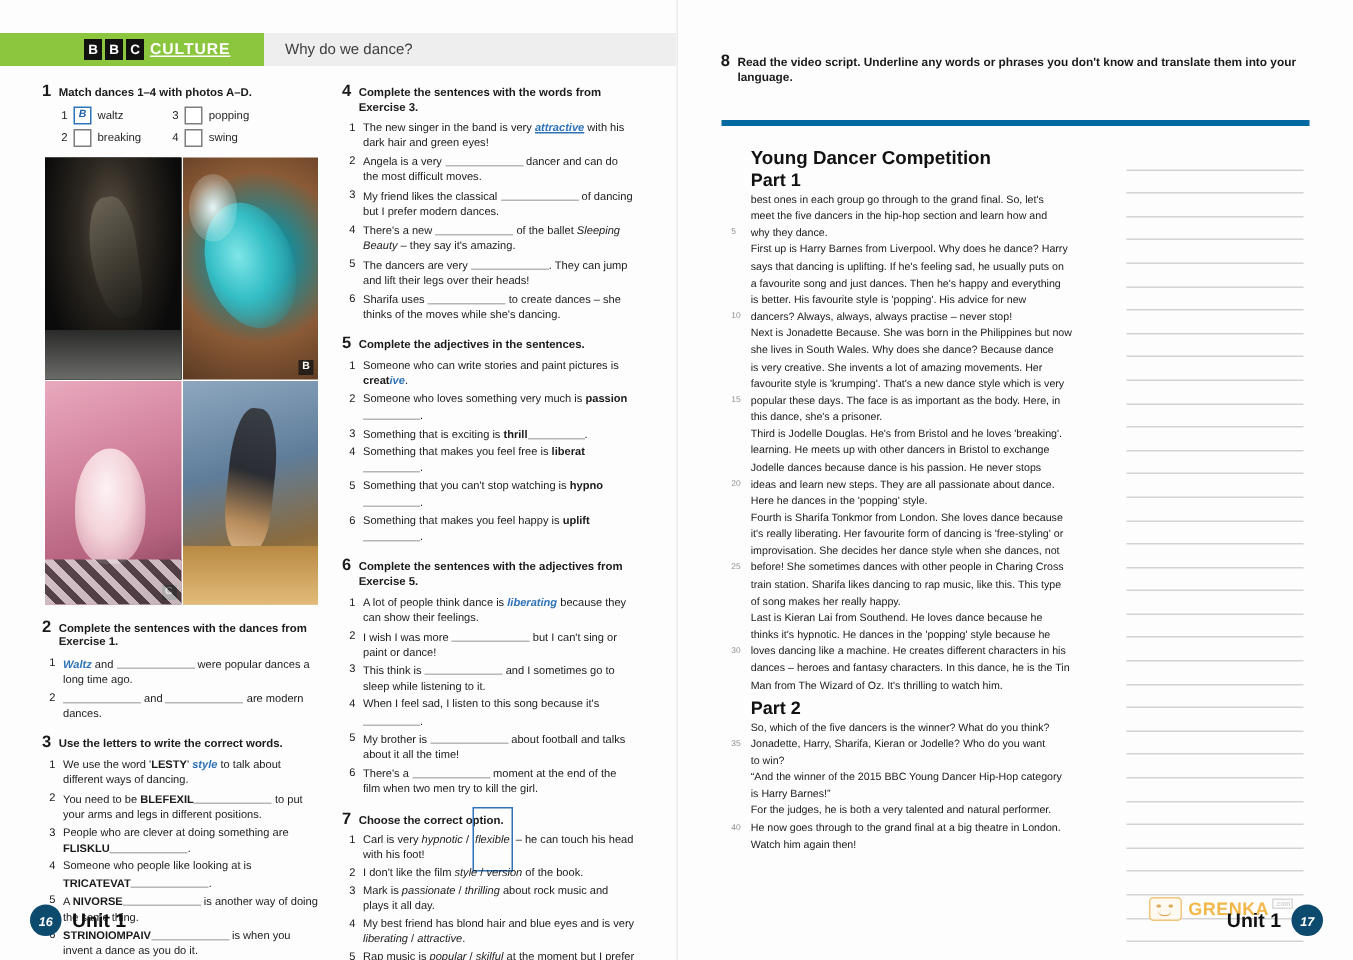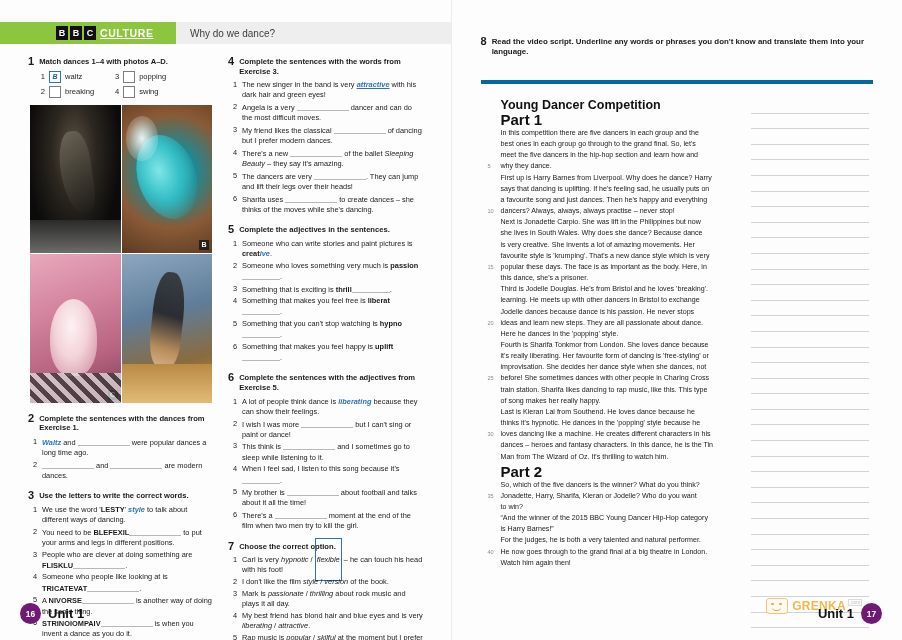--- a/index.html
+++ b/index.html
@@ -150,40 +150,40 @@
   .ital{font-style:italic;}
   .boxed{border:1px solid #2e72b8;padding:16px 1px;font-style:italic;}
   .right-inner{position:absolute;left:29px;top:36px;width:392px;}
   .script-box{
     position:absolute;left:29px;top:80px;width:392px;height:518px;
     border-top:4px solid #0369a1;
   }
   .script-title{
     font-size:12.5px;font-weight:bold;line-height:15px;margin:14px 0 0 20px;color:#111;
   }
-  .script-part{font-size:15px;font-weight:bold;line-height:12px;margin:1px 0 2px 20px;color:#111;}
+  .script-part{font-size:12px;font-weight:bold;line-height:12px;margin:1px 0 2px 20px;color:#111;}
   .script-body{margin:0 0 0 20px;width:232px;position:relative;}
   .sline{
     font-size:7.1px;line-height:11.15px;color:#1a1a1a;position:relative;white-space:nowrap;
   }
   .lnum{
     position:absolute;left:-13px;top:0;font-size:5.6px;color:#8e8e8e;line-height:11.15px;
   }
   .write-lines{
     position:absolute;left:270px;top:14px;width:118px;
   }
   .wline{border-bottom:1px solid #d3d3d3;height:14.6px;}
 
   
   .folio-left{position:absolute;left:20px;bottom:16px;display:flex;align-items:center;gap:7px;}
   .folio-right{position:absolute;right:20px;bottom:16px;display:flex;align-items:center;gap:7px;}
   .folio-circ{
     width:21px;height:21px;border-radius:50%;
-    background:#701a75;color:#fff;font-size:8.4px;font-weight:bold;
-    display:flex;align-items:center;justify-content:center;position:relative;
+    background:#0c4a6e;color:#fff;font-size:8.4px;font-weight:bold;
+    display:flex;align-items:center;justify-content:center;position:relative;font-style:italic;
   }
   .folio-circ:before{
     content:"";position:absolute;left:-1px;top:-1px;width:23px;height:23px;border-radius:50%;
     background:conic-gradient(from 200deg,#111 0 84%, #fff 84% 100%);
     z-index:-1;
   }
   .folio-txt{font-size:13px;font-weight:bold;color:#111;}
 
   .watermark{
     position:absolute;right:40px;bottom:26px;display:flex;align-items:center;gap:4px;opacity:.92;
@@ -468,29 +468,29 @@
       <div class="ex-head" style="font-size:7.9px;line-height:10.4px;">
         <span class="ex-num">8</span>
         <span class="ex-title">Read the video script. Underline any words or phrases you don't know and translate them into your language.</span>
       </div>
     </div>
 
     <div class="script-box">
       <div class="script-title">Young Dancer Competition</div>
       <div class="script-part">Part 1</div>
       <div class="script-body">
-          <div class="sline"><span>In this competition there are five dancers in each group and the</span></div>
           <div class="sline"><span>best ones in each group go through to the grand final. So, let's</span></div>
           <div class="sline"><span>meet the five dancers in the hip-hop section and learn how and</span></div>
           <div class="sline"><span class="lnum">5</span><span>why they dance.</span></div>
           <div class="sline"><span>First up is Harry Barnes from Liverpool. Why does he dance? Harry</span></div>
           <div class="sline"><span>says that dancing is uplifting. If he's feeling sad, he usually puts on</span></div>
           <div class="sline"><span>a favourite song and just dances. Then he's happy and everything</span></div>
+          <div class="sline"><span>is better. His favourite style is 'popping'. His advice for new</span></div>
           <div class="sline"><span class="lnum">10</span><span>dancers? Always, always, always practise – never stop!</span></div>
-          <div class="sline"><span>Next is Jonadette Carpio. She was lift in the Philippines but now</span></div>
+          <div class="sline"><span>Next is Jonadette Because. She was born in the Philippines but now</span></div>
           <div class="sline"><span>she lives in South Wales. Why does she dance? Because dance</span></div>
           <div class="sline"><span>is very creative. She invents a lot of amazing movements. Her</span></div>
           <div class="sline"><span>favourite style is 'krumping'. That's a new dance style which is very</span></div>
           <div class="sline"><span class="lnum">15</span><span>popular these days. The face is as important as the body. Here, in</span></div>
           <div class="sline"><span>this dance, she's a prisoner.</span></div>
           <div class="sline"><span>Third is Jodelle Douglas. He's from Bristol and he loves 'breaking'.</span></div>
           <div class="sline"><span>learning. He meets up with other dancers in Bristol to exchange</span></div>
           <div class="sline"><span>Jodelle dances because dance is his passion. He never stops</span></div>
           <div class="sline"><span class="lnum">20</span><span>ideas and learn new steps. They are all passionate about dance.</span></div>
           <div class="sline"><span>Here he dances in the 'popping' style.</span></div>

